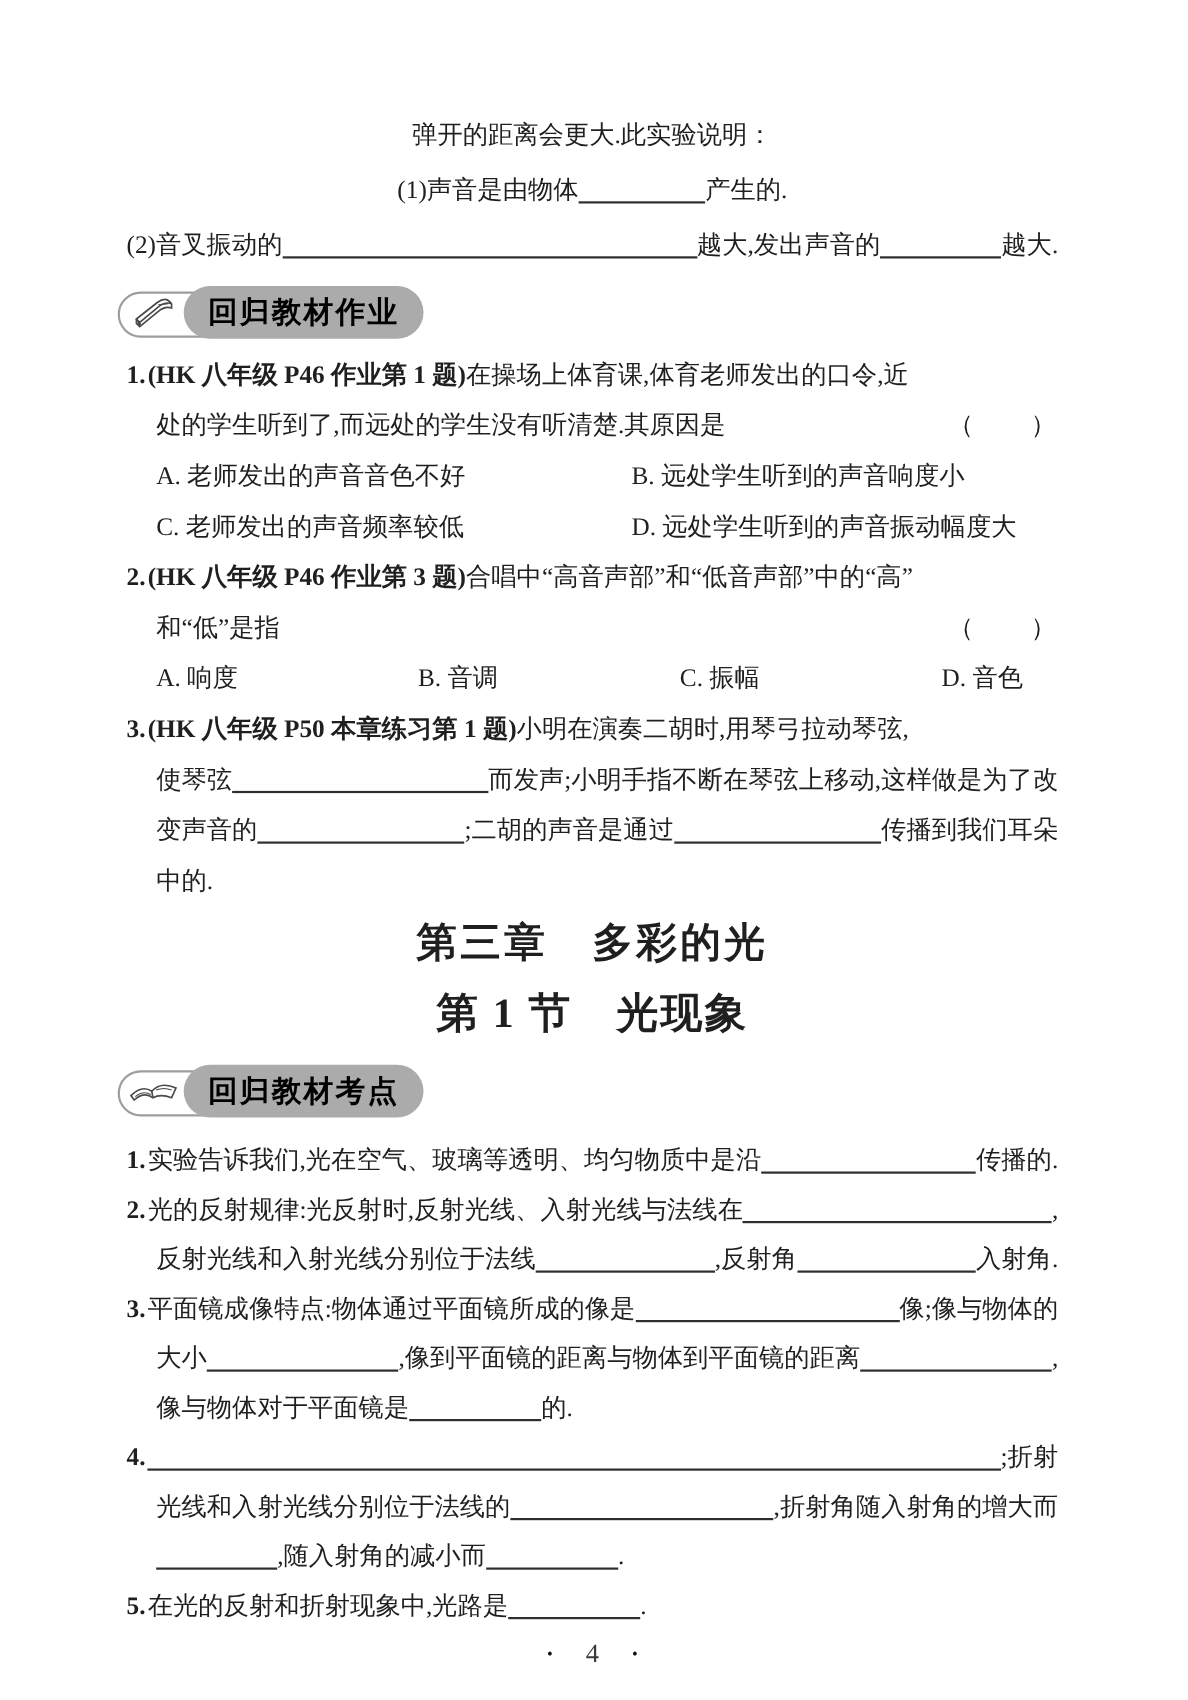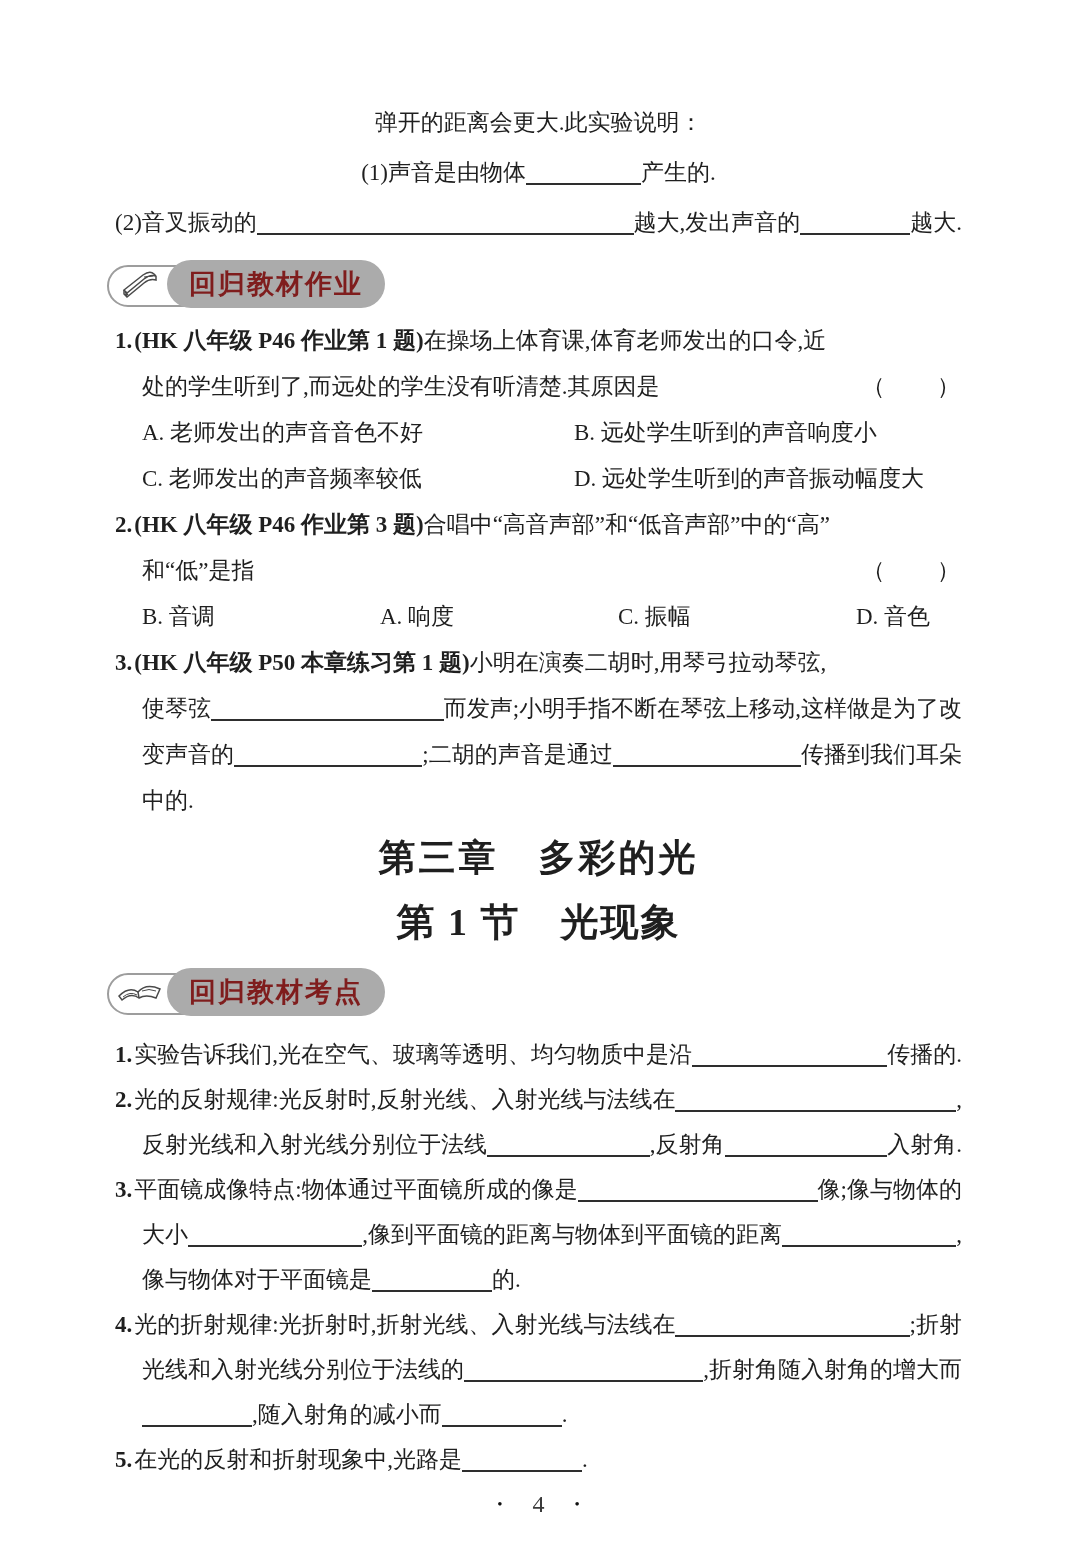--- a/index.html
+++ b/index.html
@@ -46,21 +46,21 @@
   
   .badge{position:relative;height:48px;width:300px;margin:12px 0 10px -8px;}
   .badge-outline{
     position:absolute;left:0;top:5px;width:245px;height:38px;
     border:2px solid #9d9d9d;border-radius:22px;background:#fff;
   }
   .badge-icon{position:absolute;left:8px;top:5px;}
   .badge-pill{
     position:absolute;left:60px;top:0;height:48px;
     background:#ababab;border-radius:24px;
-    color:#7f1d1d;font-family:"Liberation Sans","DejaVu Sans",sans-serif;
+    color:#000000;font-family:"Liberation Sans","DejaVu Sans",sans-serif;
     font-weight:bold;font-size:27px;letter-spacing:2px;
     display:flex;align-items:center;padding:0 22px;
   }
   .hw{margin-top:4px;}
   .kp{margin-top:16px;}
   .footer{
     display:flex;justify-content:center;align-items:center;
     gap:30px;margin-top:4px;height:36px;color:#3a3a3a;
   }
   .footer .dot{font-size:15px;color:#111;}
@@ -121,22 +121,22 @@
     </div>
 
     <div class="line">
       <span class="qnum">2.</span><span class="src">(HK 八年级 P46 作业第 3 题)</span><span>合唱中“高音声部”和“低音声部”中的“高”</span>
     </div>
     <div class="line ind between">
       <span>和“低”是指</span>
         <span class="bracket">（　　）</span>
     </div>
     <div class="line ind opts opts4">
-      <span>B. 音调</span>
-        <span>A. 响度</span>
+      <span>A. 响度</span>
+        <span>B. 音调</span>
         <span>C. 振幅</span>
         <span>D. 音色</span>
     </div>
 
     <div class="line">
       <span class="qnum">3.</span><span class="src">(HK 八年级 P50 本章练习第 1 题)</span><span>小明在演奏二胡时,用琴弓拉动琴弦,</span>
     </div>
     <div class="line ind flexline">
       <span>使琴弦</span>
         <span class="blank grow"></span>
@@ -207,21 +207,20 @@
         <span>,像到平面镜的距离与物体到平面镜的距离</span>
         <span class="blank grow"></span>
         <span>,</span>
     </div>
     <div class="line ind">
       <span>像与物体对于平面镜是</span><span class="blank w120"></span><span>的.</span>
     </div>
 
     <div class="line flexline">
       <span class="qnum">4.</span>
-        <span>光的折射规律:光折射时,折射光线、入射光线与法线在</span>
         <span class="blank grow"></span>
         <span>;折射</span>
     </div>
     <div class="line ind flexline">
       <span>光线和入射光线分别位于法线的</span>
         <span class="blank grow"></span>
         <span>,折射角随入射角的增大而</span>
     </div>
     <div class="line ind">
       <span class="blank w110"></span><span>,随入射角的减小而</span><span class="blank w120"></span><span>.</span>

